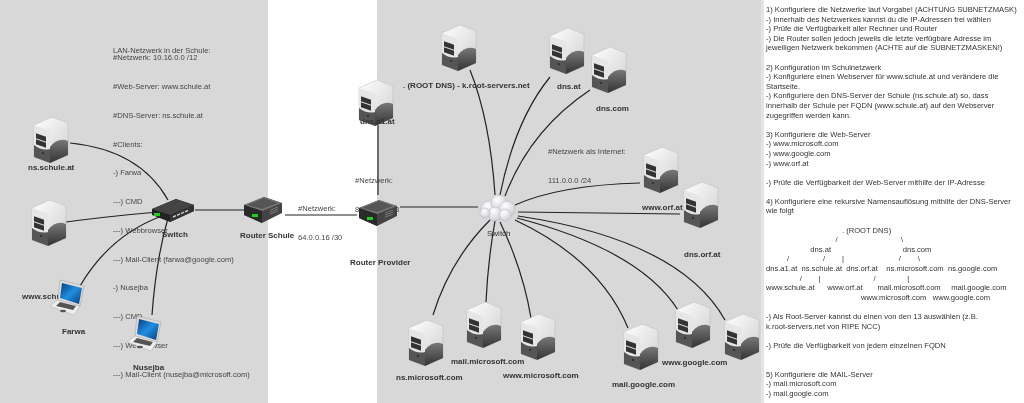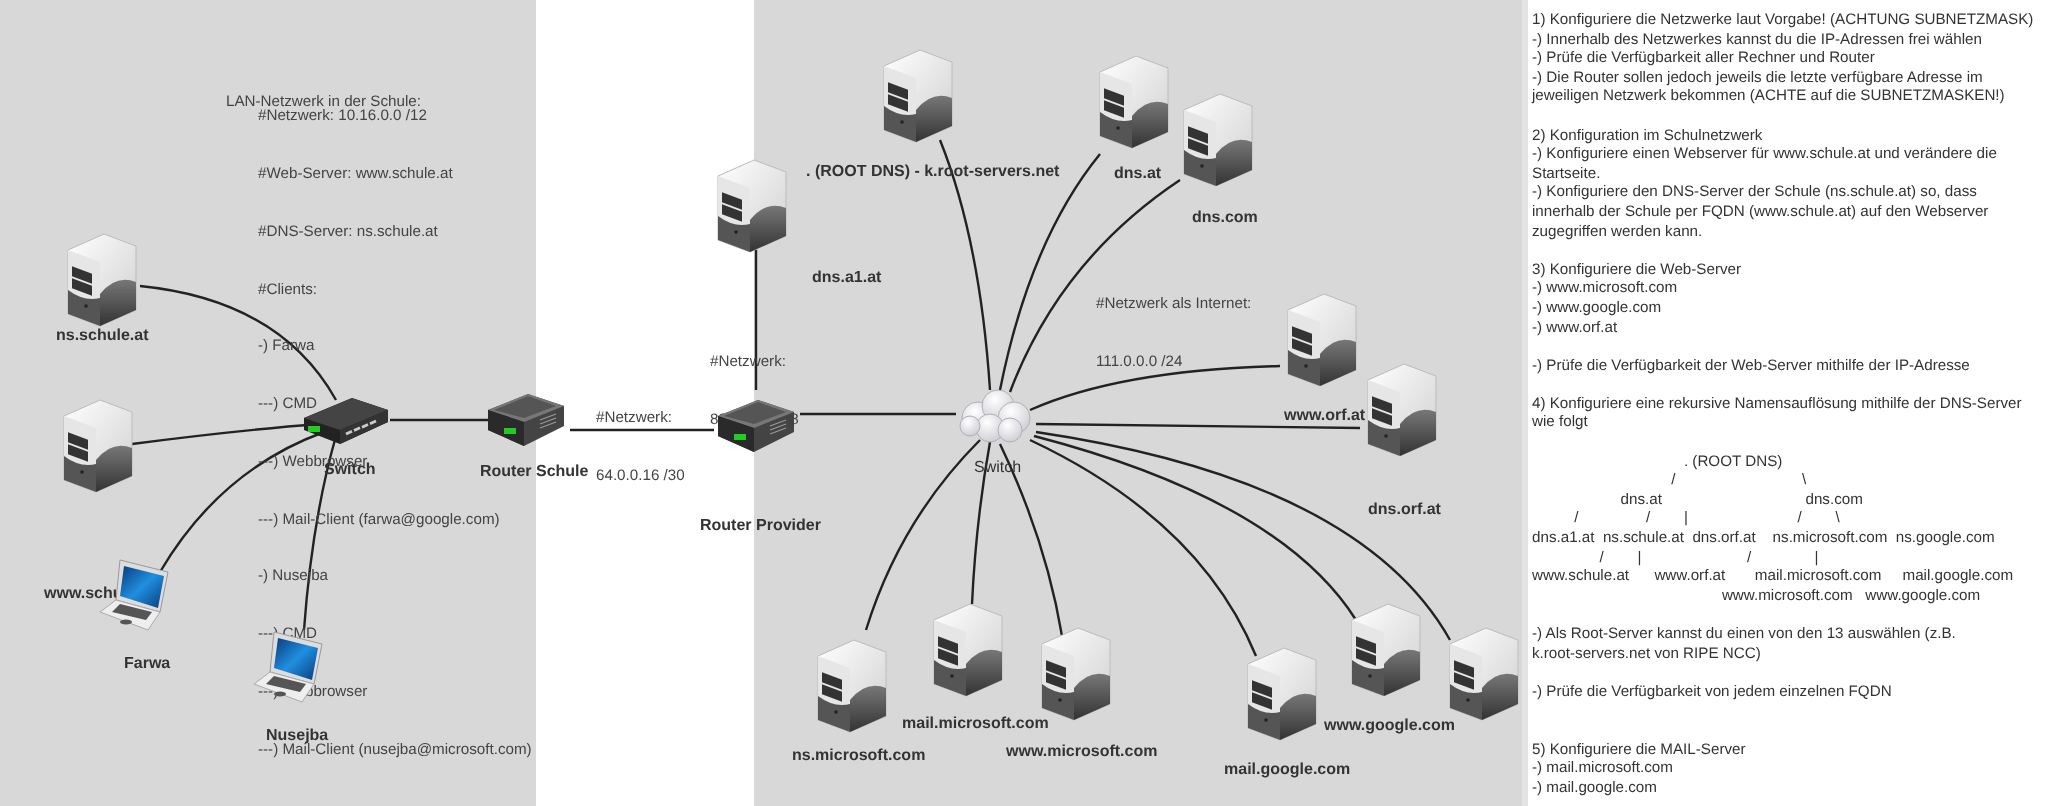--- a/index.html
+++ b/index.html
@@ -39,21 +39,21 @@
     <path d="M490,220 Q450,260 433,315"></path>
     <path d="M495,221 Q488,260 486,302"></path>
     <path d="M500,222 Q523,270 531,318"></path>
     <path d="M515,220 Q600,260 628,328"></path>
     <path d="M517,218 Q640,250 678,310"></path>
     <path d="M518,216 Q680,240 725,320"></path>
   </g>
 </svg>
 
 <div class="note" style="left:113px;top:15px;margin-top:31px;">LAN-Netzwerk in der Schule:</div>
-<div class="note" style="left:113px;top:34px;margin-left:16px;">
+<div class="note" style="left:113px;top:34px;">
   <div>#Netzwerk: 10.16.0.0 /12</div>
   <div>#Web-Server: www.schule.at</div>
   <div>#DNS-Server: ns.schule.at</div>
   <div>#Clients:</div>
   <div>-) Farwa</div>
   <div>---) CMD</div>
   <div>---) Webbrowser</div>
   <div>---) Mail-Client (farwa@google.com)</div>
   <div>-) Nusejba</div>
   <div>---) CMD</div>
@@ -184,21 +184,21 @@
       <use href="#router"></use>
     </svg>
 </div>
 <div class="label" style="left:350px;top:234px;margin-top:24px;">Router Provider</div>
 
 <div class="node" style="left:355px;top:78px;width:40px;height:50px;">
   <svg width="40" height="50">
       <use href="#server"></use>
     </svg>
 </div>
-<div class="label" style="left:360px;top:134px;margin-left:46px;">dns.a1.at</div>
+<div class="label" style="left:360px;top:117px;">dns.a1.at</div>
 
 <div class="node" style="left:438px;top:23px;width:40px;height:50px;">
   <svg width="40" height="50">
       <use href="#server"></use>
     </svg>
 </div>
 <div class="label" style="left:403px;top:81px;">. (ROOT DNS) - k.root-servers.net</div>
 
 <div class="node" style="left:546px;top:26px;width:40px;height:50px;">
   <svg width="40" height="50">

